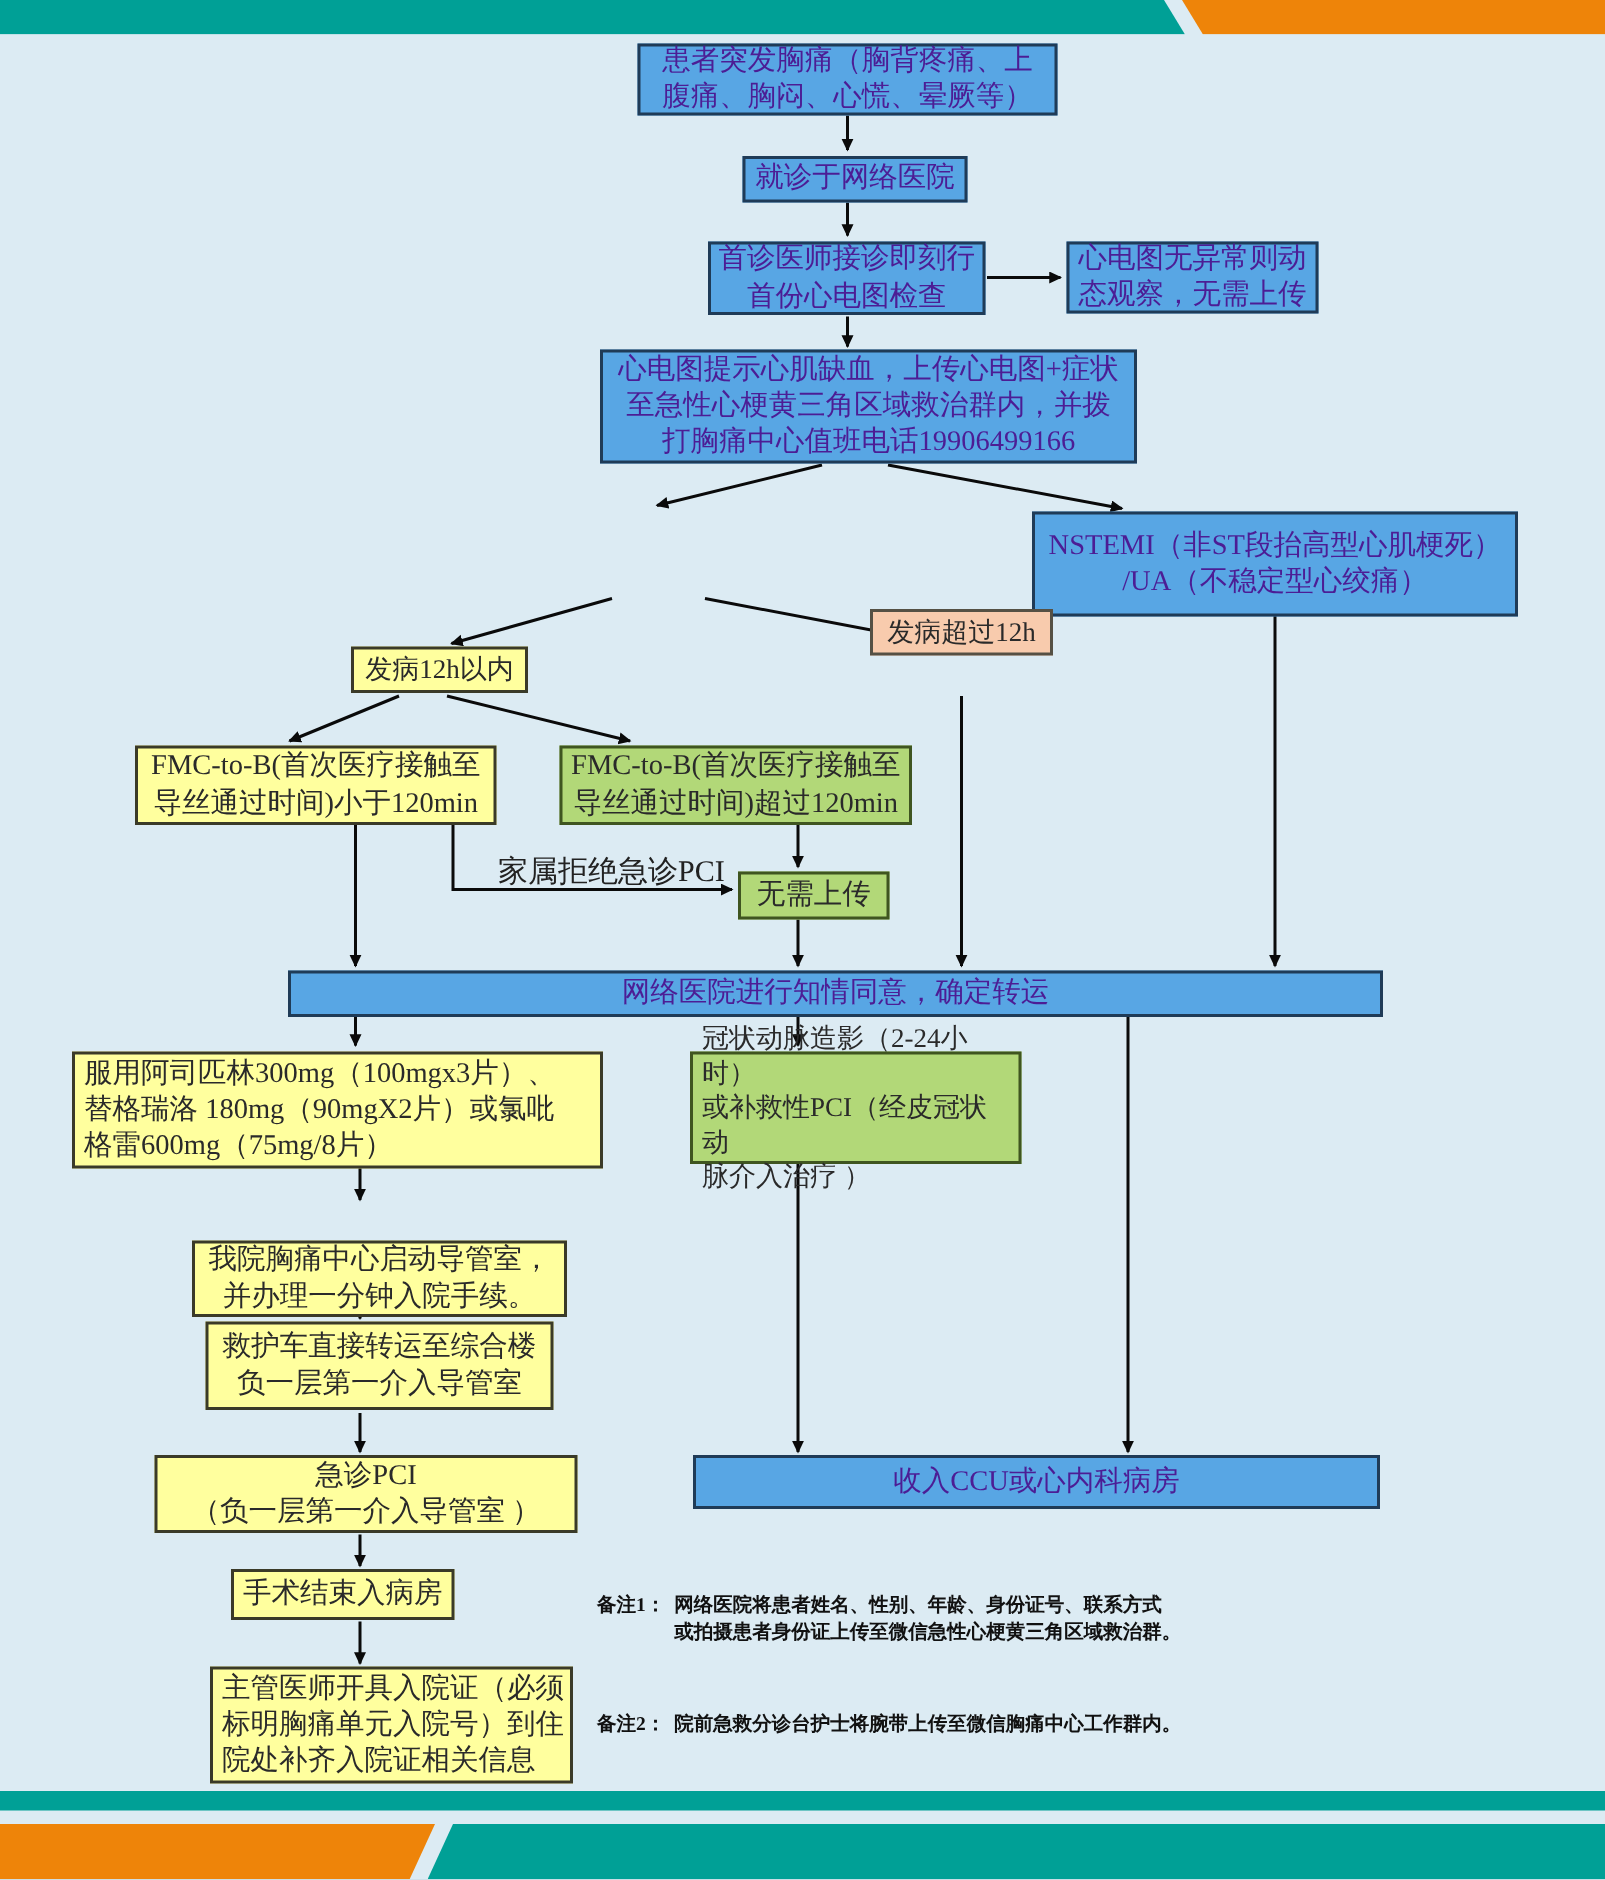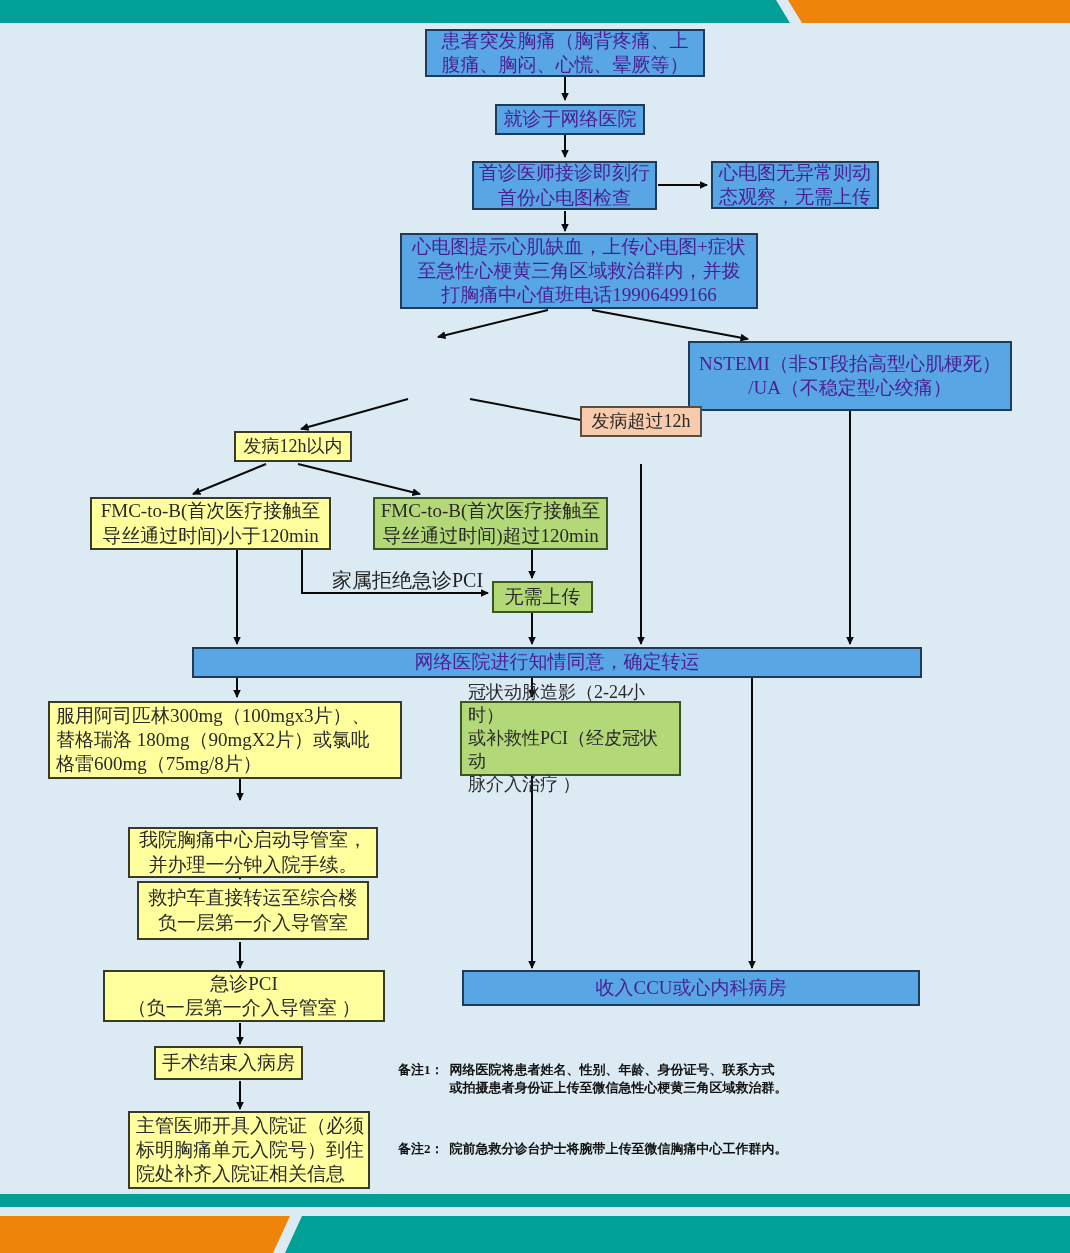--- a/index.html
+++ b/index.html
@@ -145,21 +145,21 @@
 并办理一分钟入院手续。</div>
 
   <div class="box yellow-box" style="left:137px;top:881px;width:232px;height:59px;">救护车直接转运至综合楼
 负一层第一介入导管室</div>
 
   <div class="box yellow-box" style="left:103px;top:970px;width:282px;height:52px;">急诊PCI
 （负一层第一介入导管室 ）</div>
 
   <div class="box yellow-box" style="left:154px;top:1046px;width:149px;height:34px;">手术结束入病房</div>
 
-  <div class="box yellow-box left-text" style="left:128px;top:1111px;width:242px;height:78px;">主管医师开具入院证（必须
+  <div class="box yellow-box left-text" style="left:140px;top:1111px;width:242px;height:78px;">主管医师开具入院证（必须
 标明胸痛单元入院号）到住
 院处补齐入院证相关信息</div>
 
   <div class="box blue-box" style="left:462px;top:970px;width:458px;height:36px;">收入CCU或心内科病房</div>
 
   <div class="note" style="left:398px;top:1061px;width:660px;">
     <span class="note-label">备注1：</span>
     <div class="note-text">网络医院将患者姓名、性别、年龄、身份证号、联系方式
 或拍摄患者身份证上传至微信急性心梗黄三角区域救治群。</div>
   </div>

